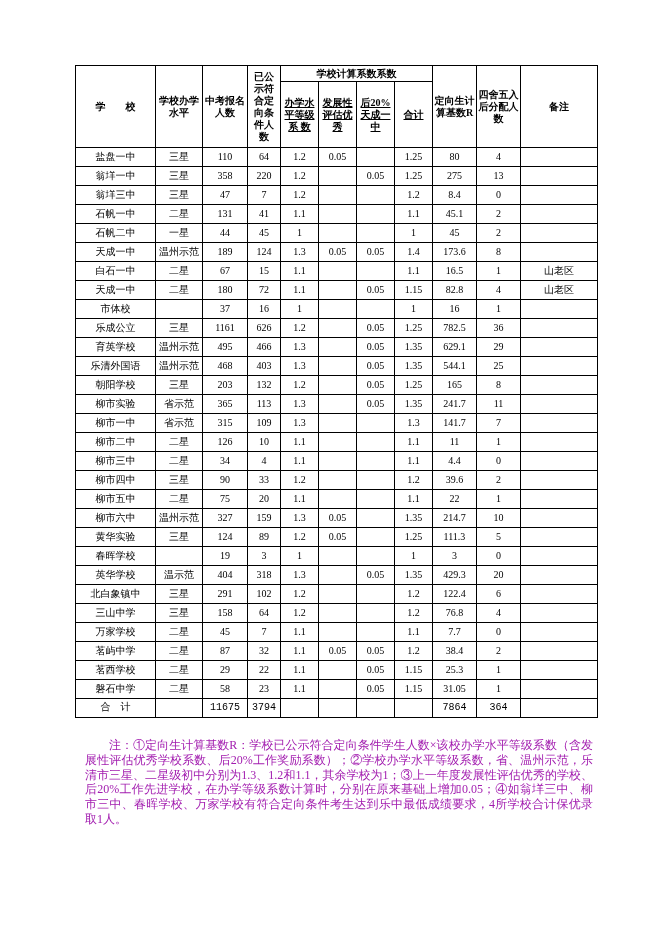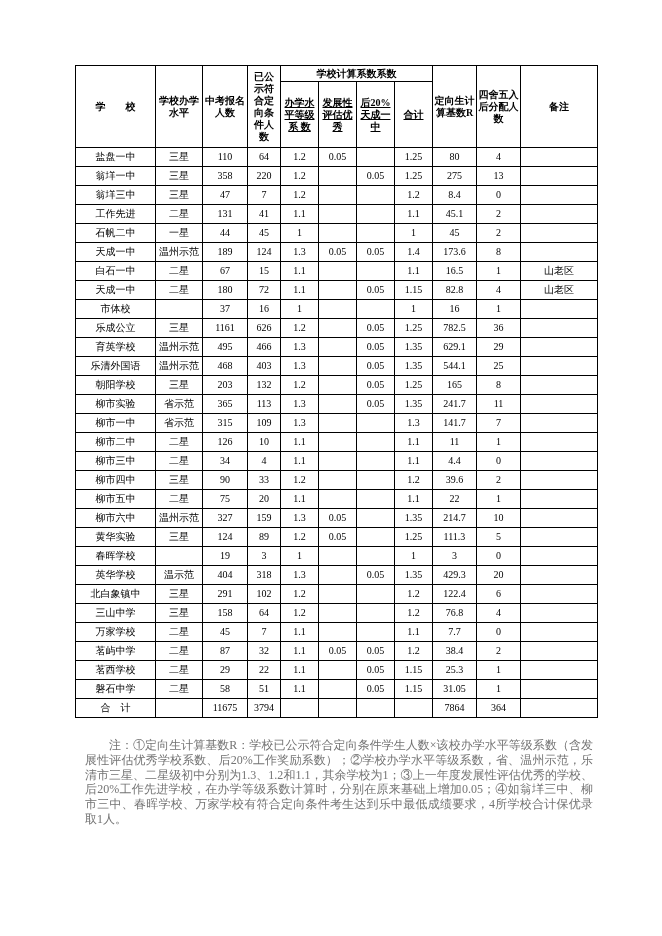--- a/index.html
+++ b/index.html
@@ -27,21 +27,21 @@
   }
   table.alloc thead th {
     font-weight: bold;
     line-height: 12px;
     padding: 1px;
   }
   table.alloc thead tr.group-row th { height: 16px; }
   table.alloc thead tr.sub-row th { height: 66px; text-decoration: underline; }
   table.alloc th.narrow-head { padding: 1px 5px; }
   table.alloc tbody td { height: 19px; line-height: 18px; }
-  table.alloc tbody tr.total-row td { font-weight: normal; }
+  table.alloc tbody tr.total-row td { font-weight: normal; font-family: Liberation Mono, monospace; }
 
   .col-school   { width: 80px; }
   .col-level    { width: 47px; }
   .col-reg      { width: 45px; }
   .col-qual     { width: 33px; }
   .col-c1       { width: 38px; }
   .col-c2       { width: 38px; }
   .col-c3       { width: 38px; }
   .col-c4       { width: 38px; }
   .col-base     { width: 44px; }
@@ -49,21 +49,21 @@
   .col-remark   { width: 77px; }
 
   .notes {
     position: absolute;
     left: 85px; top: 738px;
     width: 508px;
     font-size: 12px;
     line-height: 14.8px;
     text-align: justify;
     text-indent: 2em;
-    color: #737373;
+    color: #a21caf;
   }
 </style>
 </head>
 <body>
 
 <div class="page">
 
   <table class="alloc">
     <colgroup>
       <col class="col-school">
@@ -130,21 +130,21 @@
           <td>7</td>
           <td>1.2</td>
           <td></td>
           <td></td>
           <td>1.2</td>
           <td>8.4</td>
           <td>0</td>
           <td></td>
         </tr>
         <tr>
-          <td>工作先进</td>
+          <td>石帆一中</td>
           <td>二星</td>
           <td>131</td>
           <td>41</td>
           <td>1.1</td>
           <td></td>
           <td></td>
           <td>1.1</td>
           <td>45.1</td>
           <td>2</td>
           <td></td>
@@ -458,21 +458,21 @@
           <td>0.05</td>
           <td>1.15</td>
           <td>25.3</td>
           <td>1</td>
           <td></td>
         </tr>
         <tr>
           <td>磐石中学</td>
           <td>二星</td>
           <td>58</td>
-          <td>51</td>
+          <td>23</td>
           <td>1.1</td>
           <td></td>
           <td>0.05</td>
           <td>1.15</td>
           <td>31.05</td>
           <td>1</td>
           <td></td>
         </tr>
         <tr class="total-row">
           <td>合　计</td>

